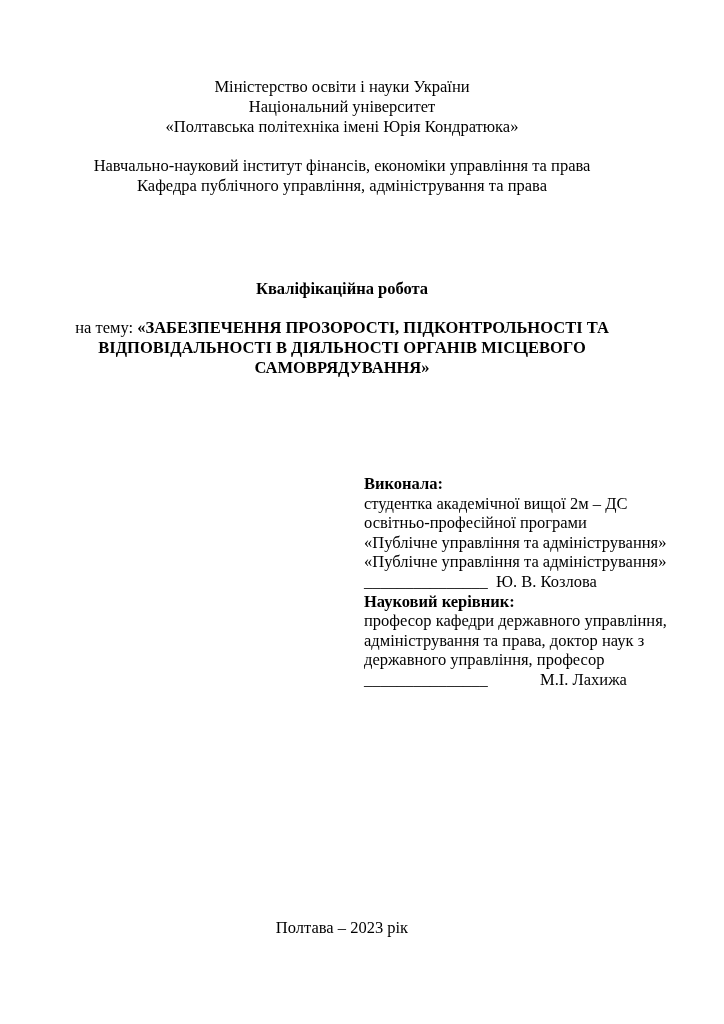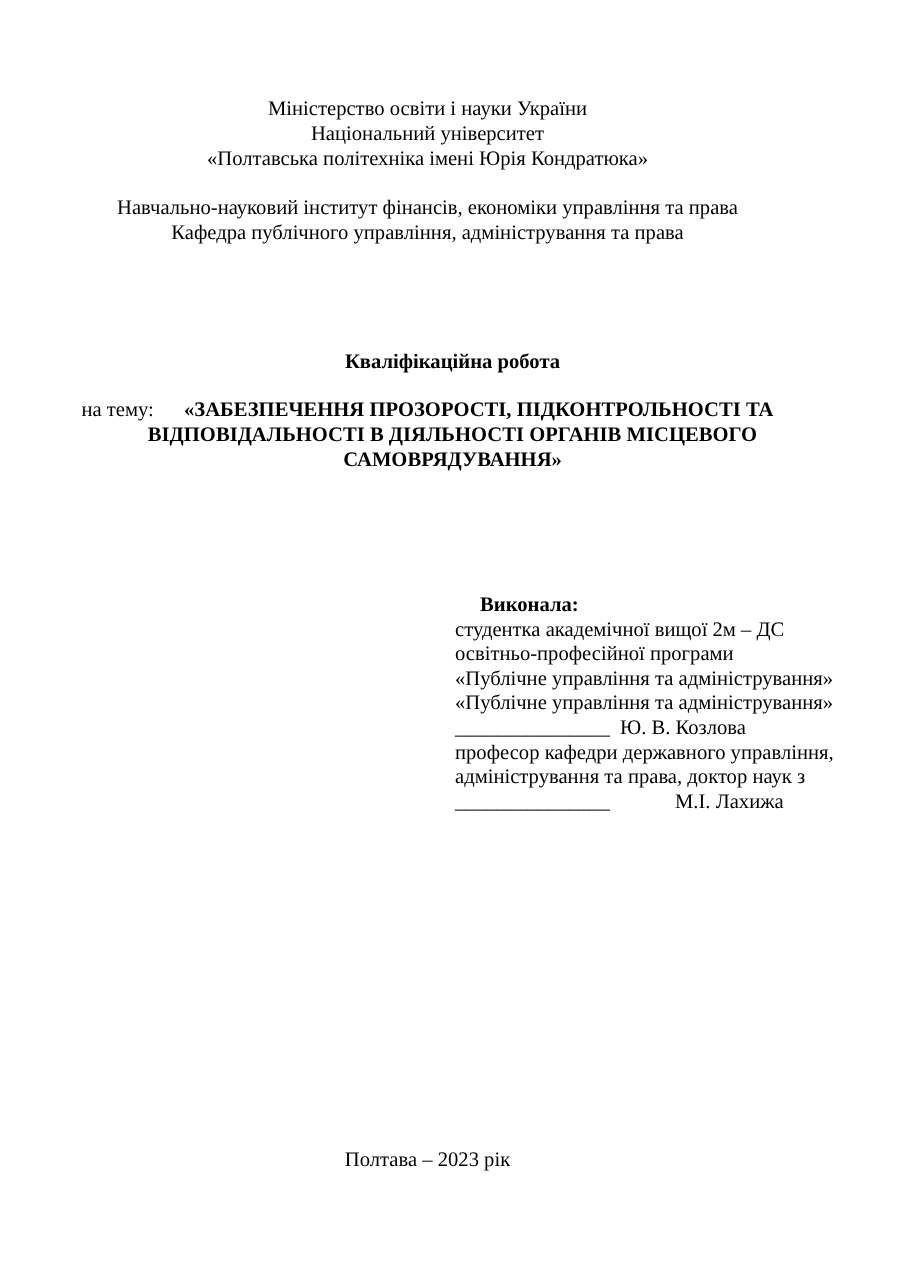--- a/index.html
+++ b/index.html
@@ -1,19 +1,19 @@
 <!DOCTYPE html>
 <html><head>
 <meta charset="utf-8">
 <style>
   html, body { margin:0; padding:0; background:#ffffff; }
   body { width:724px; height:1024px; position:relative; overflow:hidden;
          font-family:"Liberation Serif", serif; color:#000; font-size:16.5px; }
   .line { position:absolute; left:0; width:684px; text-align:center; white-space:nowrap; line-height:20px; }
-  .bold { font-weight:bold;margin-left:20px; }
+  .bold { font-weight:bold; }
   .block { position:absolute; left:364px; width:350px; line-height:19.6px; }
   .block div { white-space:nowrap; }
 </style>
 </head>
 <body>
 
 <div>
 
   <div class="line" style="top:77px">Міністерство освіти і науки України</div>
   <div class="line" style="top:97px">Національний університет</div>
@@ -33,22 +33,24 @@
   <div class="block" style="top:474px">
     <div class="bold">Виконала:</div>
     <div>студентка академічної  вищої 2м – ДС</div>
     <div>освітньо-професійної програми</div>
     <div>«Публічне управління та адміністрування»</div>
     <div>«Публічне управління та адміністрування»</div>
     <div>
       <span>_______________</span>&nbsp;
       <span>Ю. В. Козлова</span>
     </div>
+    <div class="bold">Науковий керівник:</div>
     <div>професор кафедри державного управління,</div>
     <div>адміністрування та права, доктор наук з</div>
+    <div>державного управління, професор</div>
     <div>
       <span>_______________</span>
       <span style="display:inline-block;width:44px"></span>
       <span>М.І. Лахижа</span>
     </div>
   </div>
 
   <div class="line" style="top:918px">Полтава – 2023 рік</div>
 
 </div>

